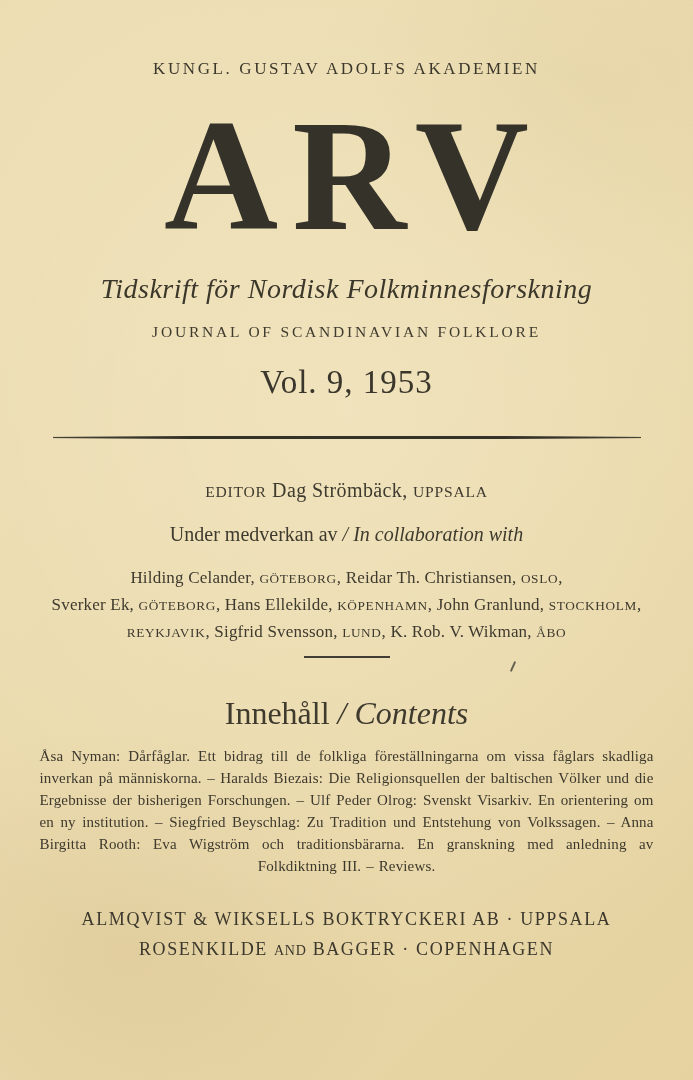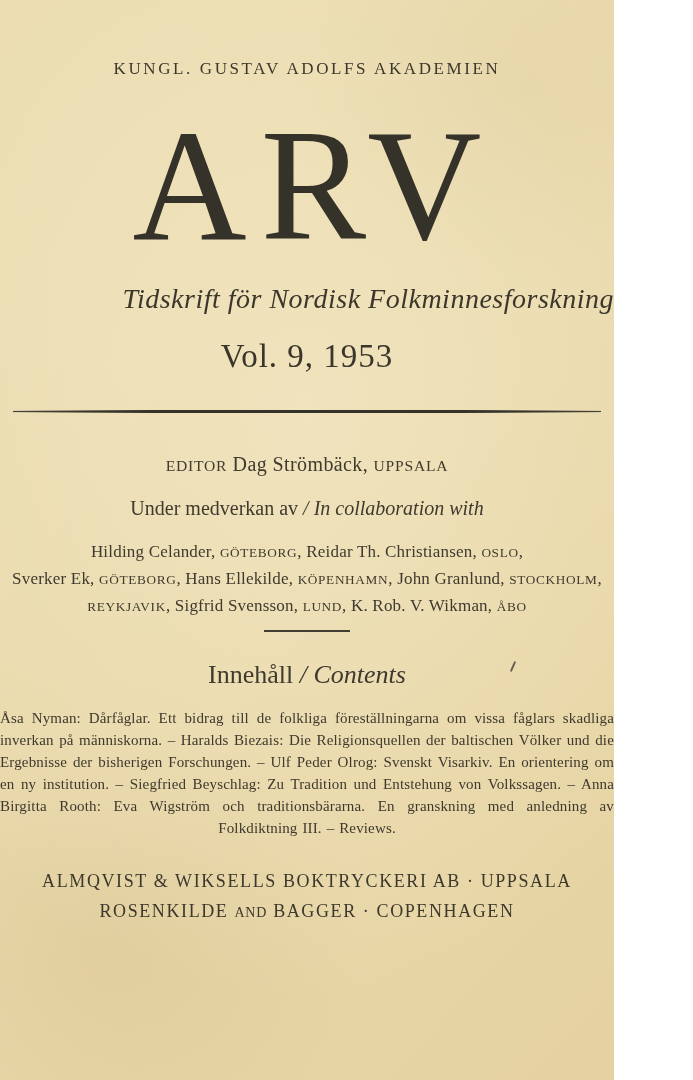--- a/index.html
+++ b/index.html
@@ -2,55 +2,54 @@
 <html><head>
 <meta charset="utf-8">
 <style>
   html, body { margin: 0; padding: 0; }
   body {
     width: 693px; height: 1080px;
     font-family: "Liberation Serif", "DejaVu Serif", serif;
   }
   .page {
     position: relative;
-    width: 614px; height: 1080px;
+    width: 693px; height: 1080px;
     box-sizing: border-box;
     padding-top: 58px;
     overflow: hidden;
     text-align: center;
     color: #3e3a2e;
     background:
       radial-gradient(ellipse 130% 90% at 50% 38%, rgba(255,250,228,0.30), rgba(255,250,228,0) 62%),
       radial-gradient(ellipse 60% 30% at 18% 88%, rgba(190,165,110,0.18), rgba(190,165,110,0) 70%),
       radial-gradient(ellipse 50% 25% at 85% 8%, rgba(200,175,120,0.14), rgba(200,175,120,0) 70%),
       linear-gradient(135deg, #ecddb2 0%, #e9d8aa 55%, #e5d2a0 100%);
   }
   .academy {
     font-size: 17px;
     letter-spacing: 2.6px;
     line-height: 22px;
     color: #3c382c;
   }
   .arv {
-    margin-top: 26px;
+    margin-top: 16px;
     font-size: 158px;
     line-height: 160px;
     letter-spacing: 14px;
     text-indent: 14px;
-    font-weight: 400;
+    font-weight: 700;
     color: #35322a;
   }
   .sub-sv {
     margin-top: 16px;
     font-style: italic;
     font-size: 28px;
     line-height: 34px;
     letter-spacing: 0.5px;
     color: #3b372b;
-    text-align: right;
   }
   .sub-en {
     margin-top: 16px;
     font-size: 15.5px;
     letter-spacing: 2.8px;
     line-height: 20px;
   }
   .volume {
     margin-top: 20px;
     font-size: 33px;
@@ -80,22 +79,22 @@
     font-size: 17px;
     line-height: 26px;
     letter-spacing: 0.2px;
   }
   .rule-short {
     margin: 10px auto 0 auto;
     width: 86px; height: 2px;
     background: #413d32;
   }
   .contents-heading {
-    margin-top: 28px;
-    font-size: 26px;
+    margin-top: 40px;
+    font-size: 32px;
     line-height: 30px;
   }
   .contents-para {
     margin: 17px auto 0 auto;
     width: 614px;
     font-size: 15px;
     line-height: 22px;
     text-align: justify;
     text-align-last: center;
     letter-spacing: 0.15px;
@@ -132,20 +131,21 @@
 <body>
 
 <div class="page">
 
   <div class="academy">KUNGL. GUSTAV ADOLFS AKADEMIEN</div>
 
   <div class="arv">ARV</div>
 
   <div class="sub-sv">Tidskrift för Nordisk Folkminnesforskning</div>
 
+  <div class="sub-en">JOURNAL OF SCANDINAVIAN FOLKLORE</div>
 
   <div class="volume">Vol. 9, 1953</div>
 
   <div class="rule-long"></div>
 
   <div class="editor"><span class="sc">EDITOR</span><span> Dag Strömbäck, </span><span class="sc">UPPSALA</span></div>
 
   <div class="collab-line"><span>Under medverkan av </span><span class="it">/ </span><span class="it">In collaboration with</span></div>
 
   <div class="collaborators">

